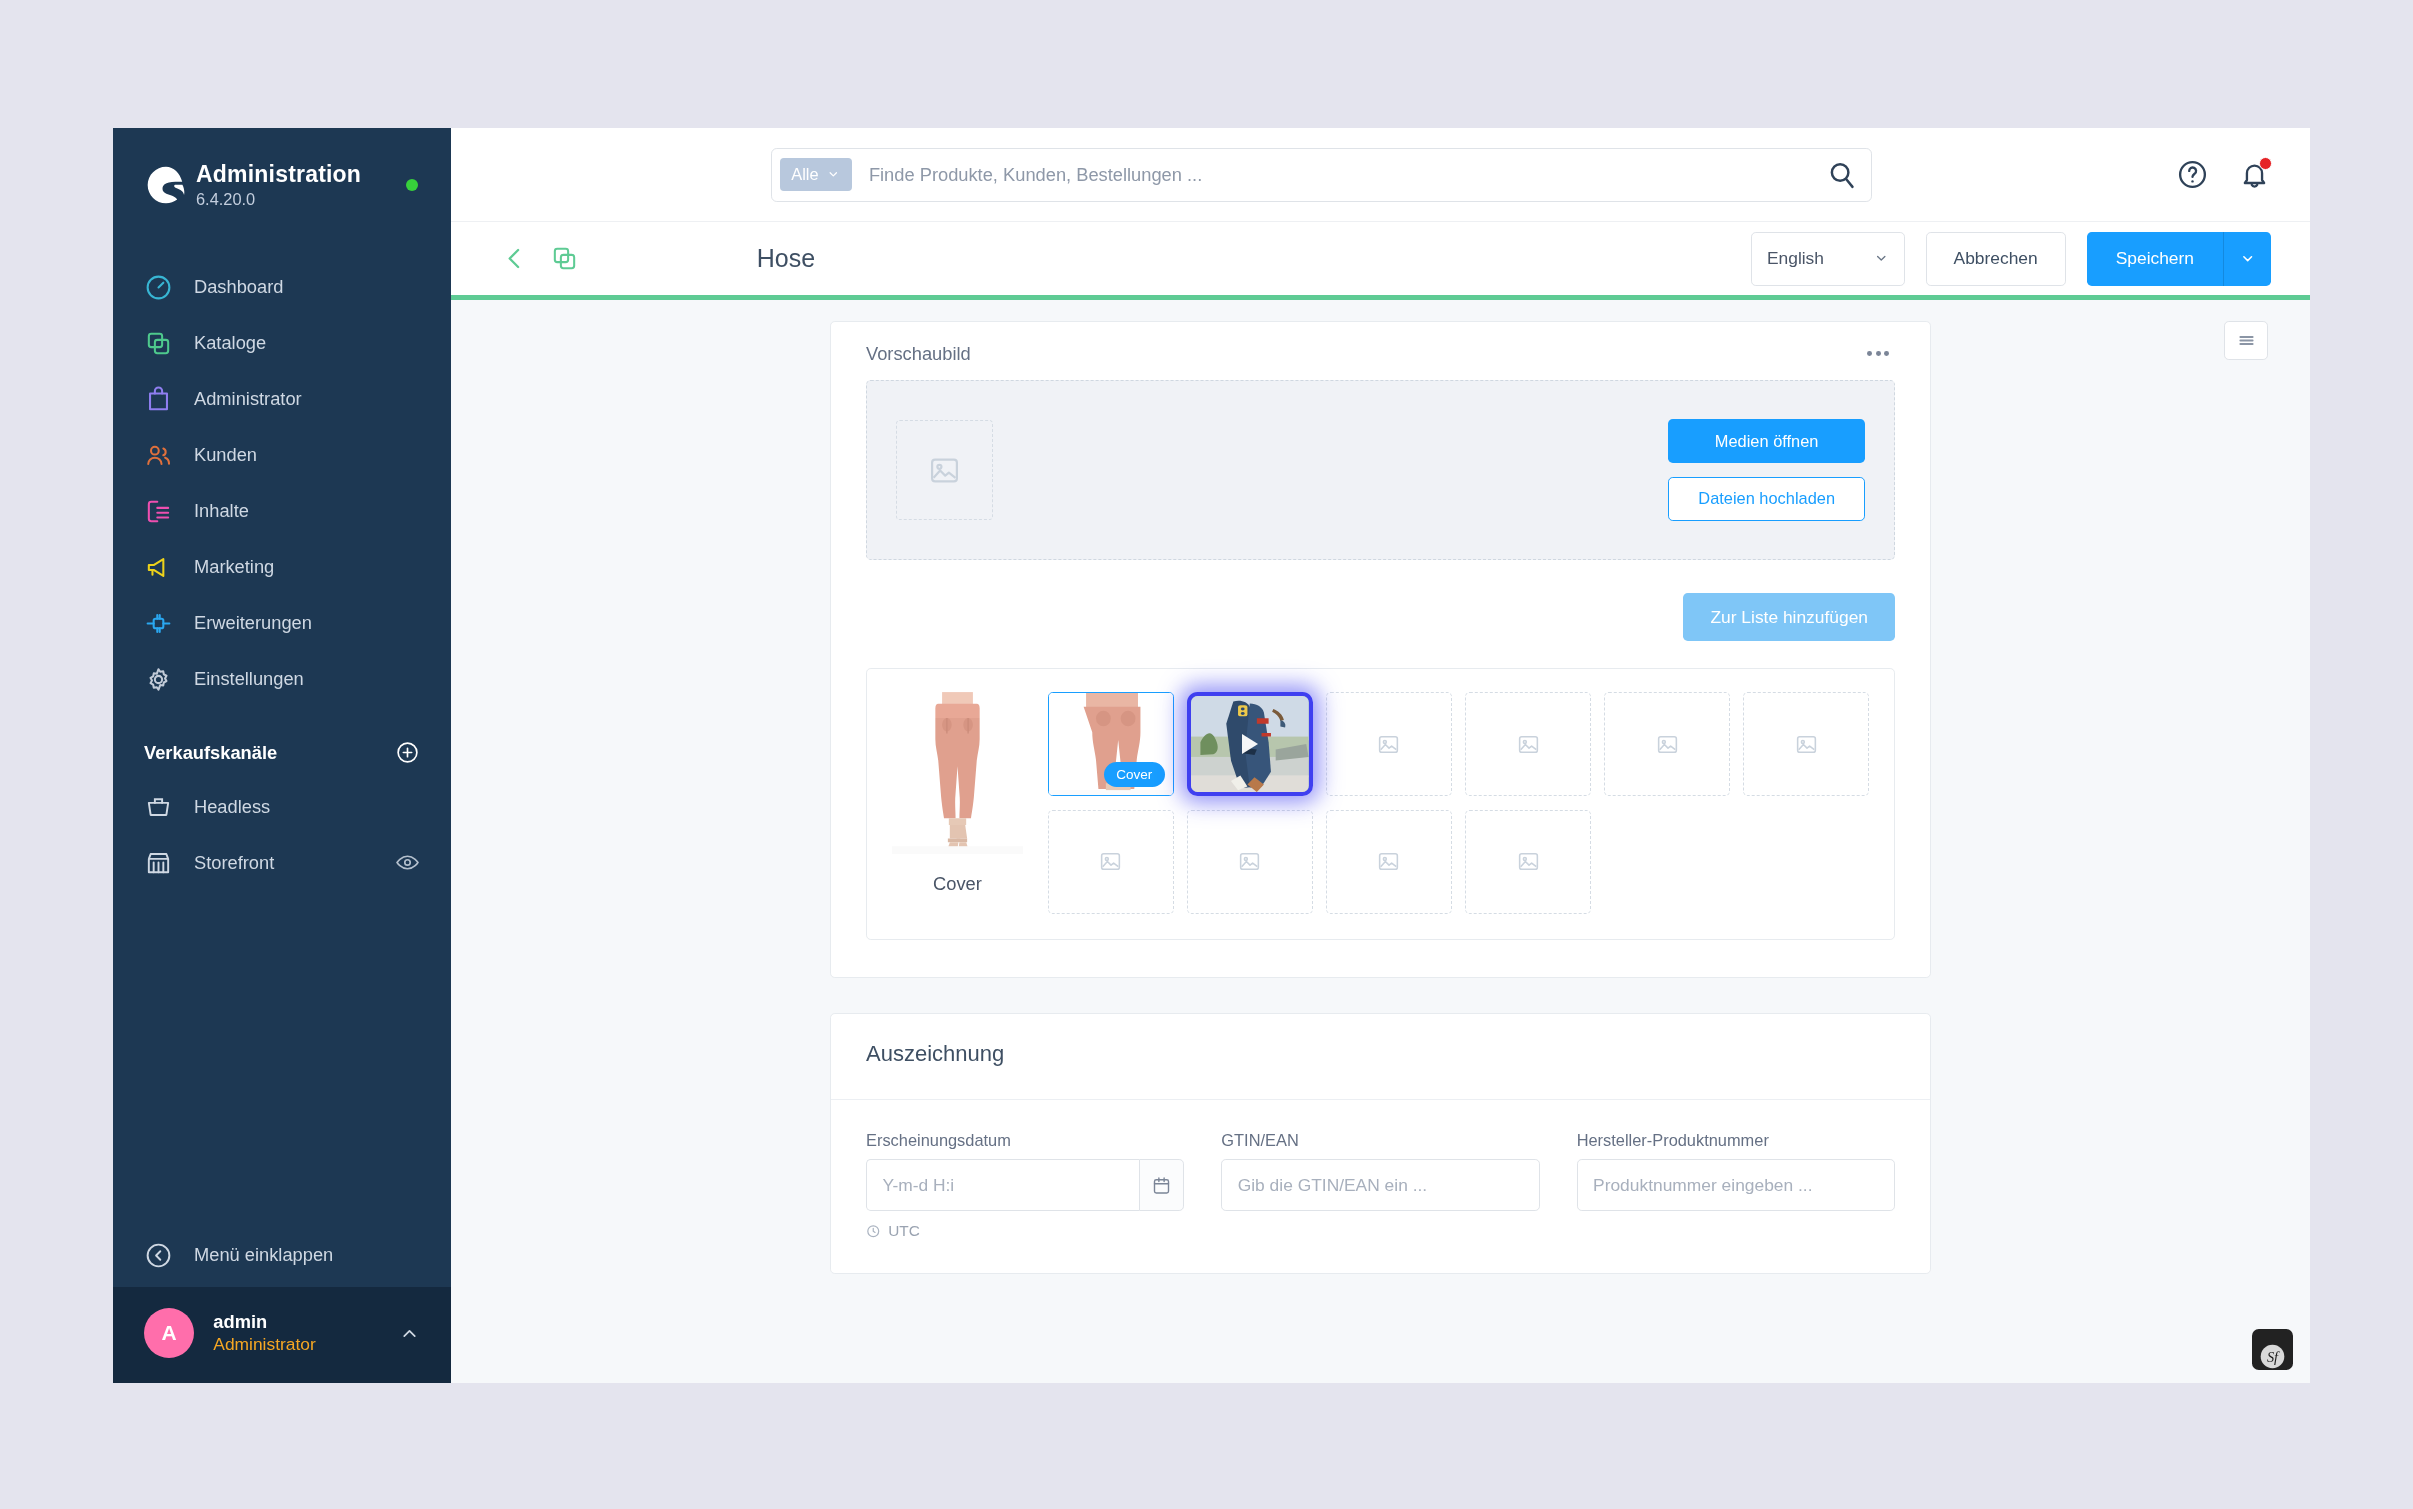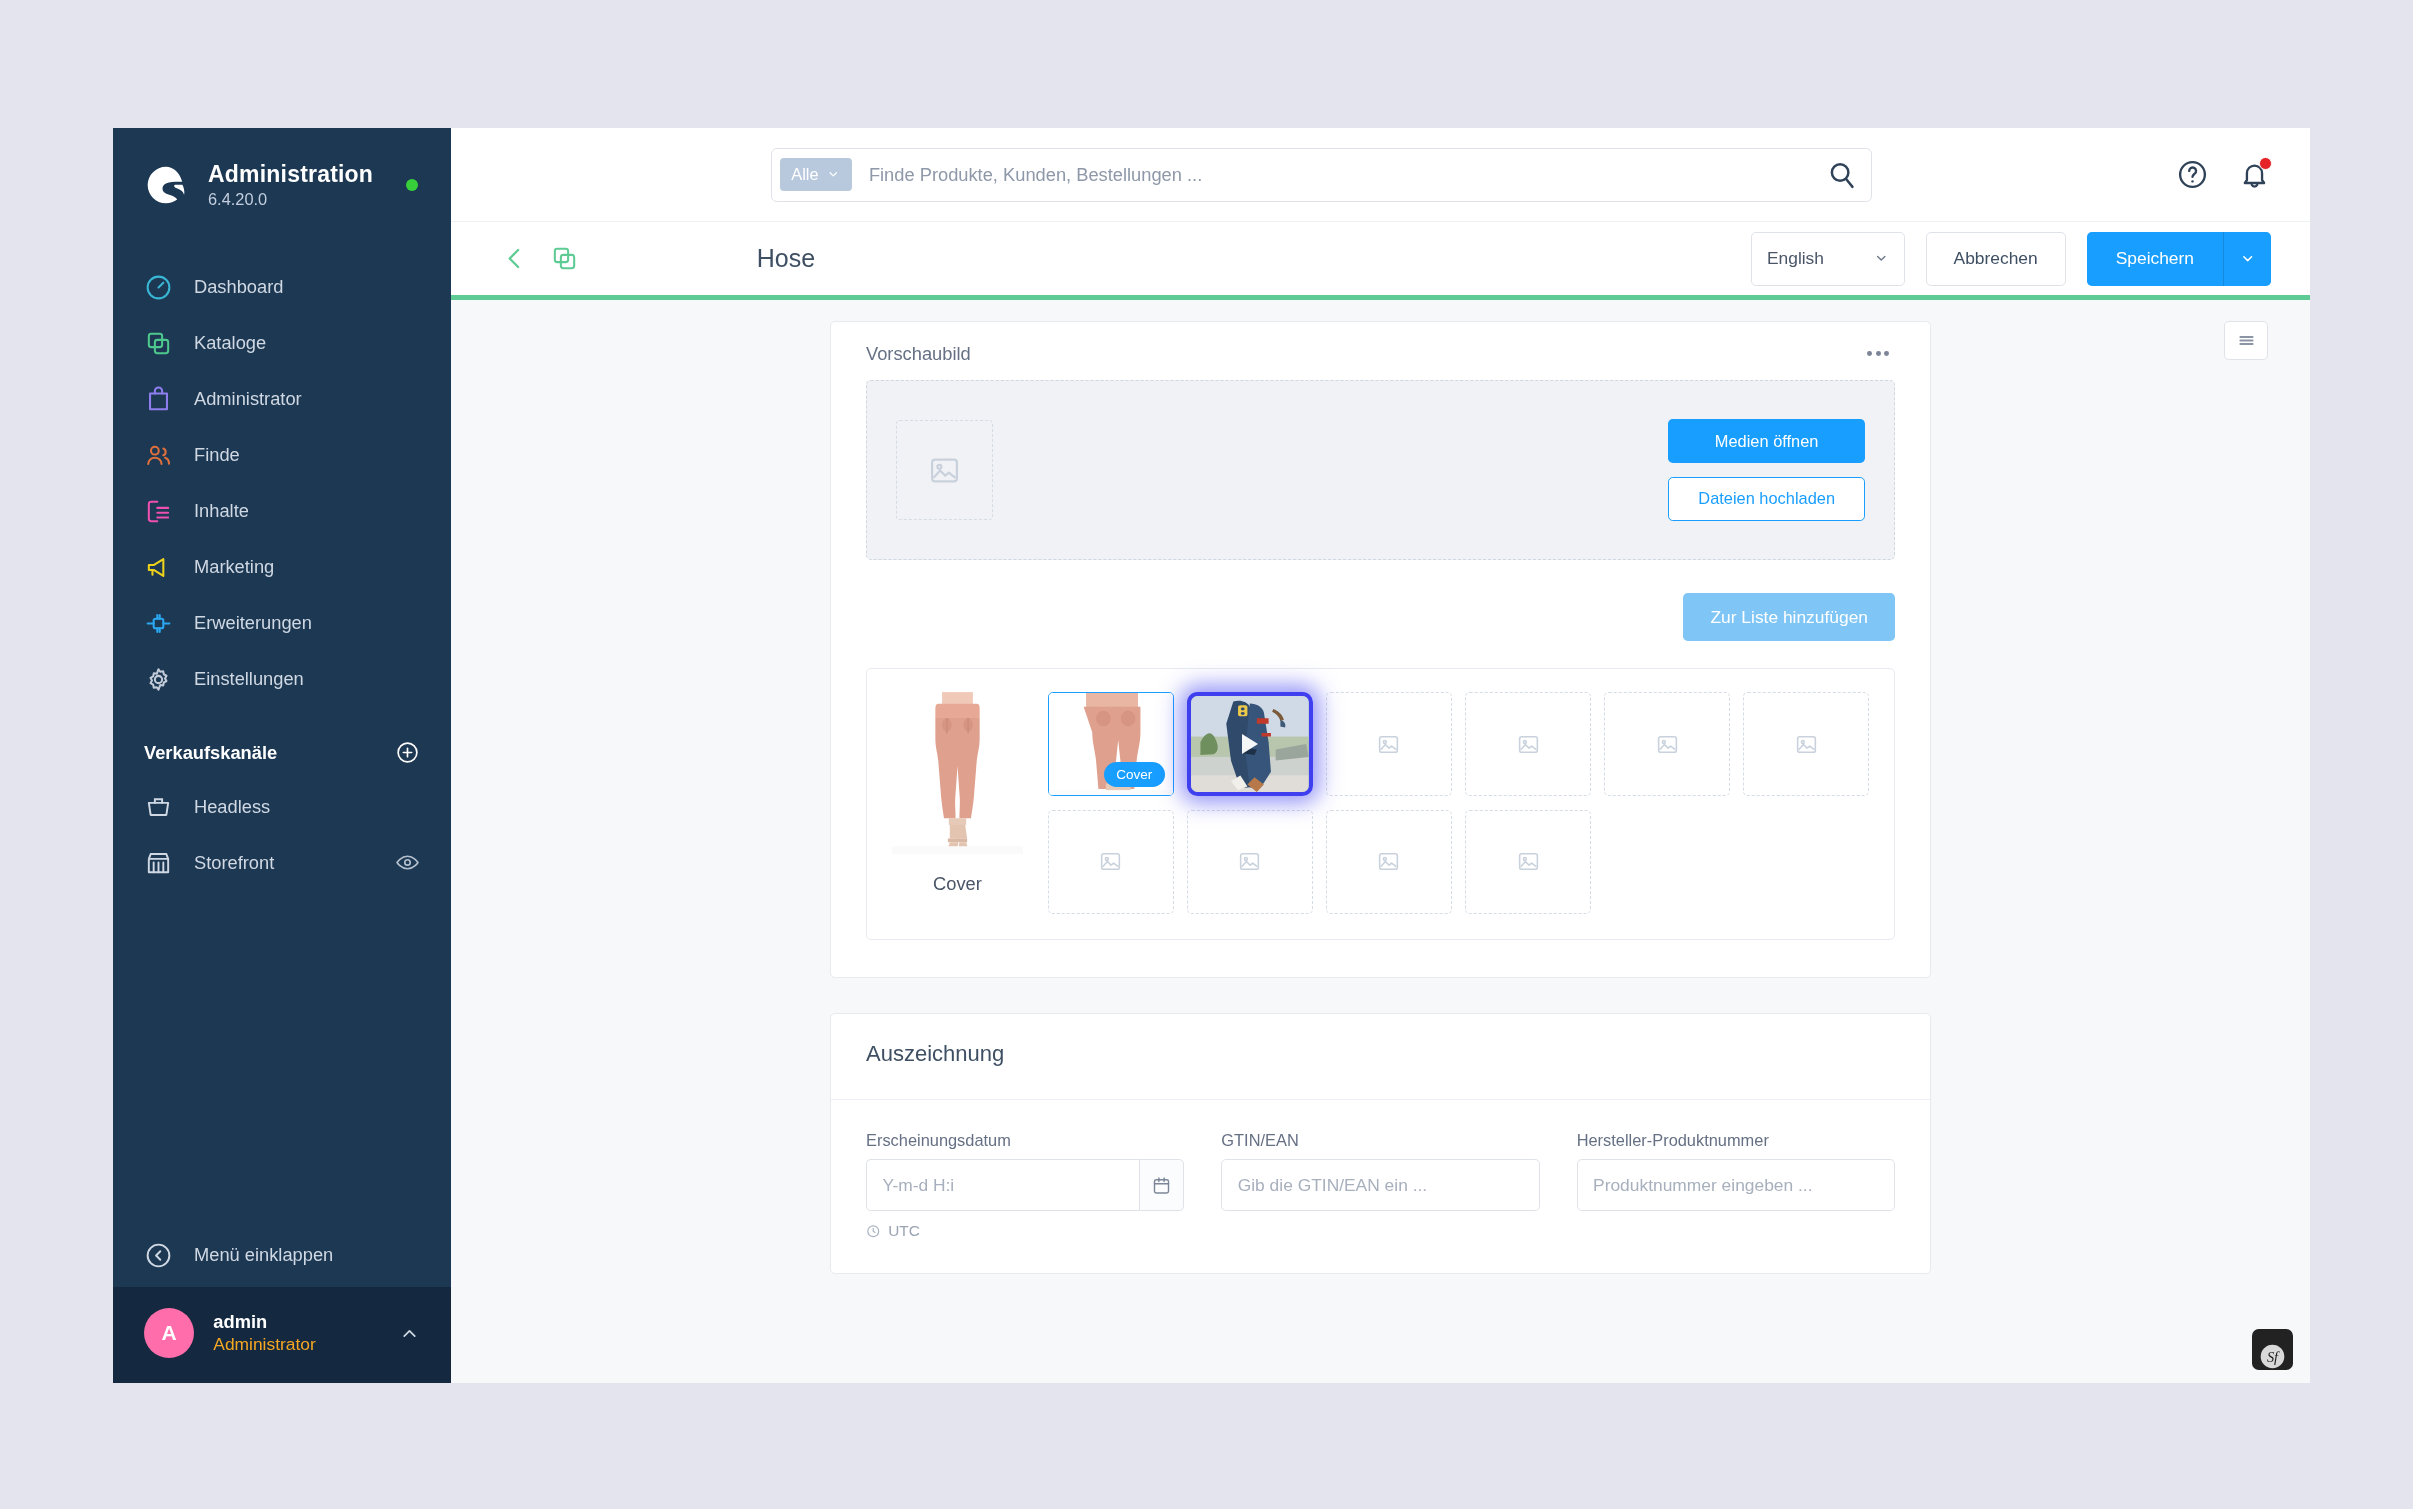--- a/index.html
+++ b/index.html
@@ -21,21 +21,21 @@
   
   .sidebar {
     width: 338px; height: 100%;
     background: #1d3853;
     display: flex; flex-direction: column;
     flex-shrink: 0;
   }
   .brand {
     display: flex; align-items: center;
     padding: 33px 29px 29px 31px;
-    gap: 20px;
+    gap: 8px;
   }
   .brand-logo { width: 44px; height: 44px; flex-shrink: 0; }
   .brand-text { flex: 1; }
   .brand-title {
     color: #fff; font-size: 23px; font-weight: bold;
     letter-spacing: 0.2px; line-height: 1.15;
   }
   .brand-version { color: #c3cede; font-size: 16.4px; margin-top: 2.9px; }
   .status-dot {
     width: 12.6px; height: 12.6px; border-radius: 50%;
@@ -379,21 +379,21 @@
         </svg>
         <span class="nav-label">Administrator</span>
       </div>
 
       <div class="nav-item">
         <svg class="nav-icon" viewBox="0 0 24 24" fill="none" stroke="#e0703c" stroke-width="1.7">
           <circle cx="9" cy="8" r="3.2"></circle>
             <path d="M3.5 19c0-3.1 2.5-5.2 5.5-5.2s5.5 2.1 5.5 5.2" stroke-linecap="round"></path>
           <path d="M16 6.2a3 3 0 010 5.6M17.5 13.8c2 .7 3.2 2.6 3.2 5" stroke-linecap="round"></path>
         </svg>
-        <span class="nav-label">Finde</span>
+        <span class="nav-label">Kunden</span>
       </div>
 
       <div class="nav-item">
         <svg class="nav-icon" viewBox="0 0 24 24" fill="none" stroke="#ee4fb0" stroke-width="1.7">
           <path d="M11 4H6a2 2 0 00-2 2v12a2 2 0 002 2h5" stroke-linecap="round"></path>
           <path d="M11 9h9M11 13h9M11 17h9" stroke-linecap="round"></path>
         </svg>
         <span class="nav-label">Inhalte</span>
       </div>
 

